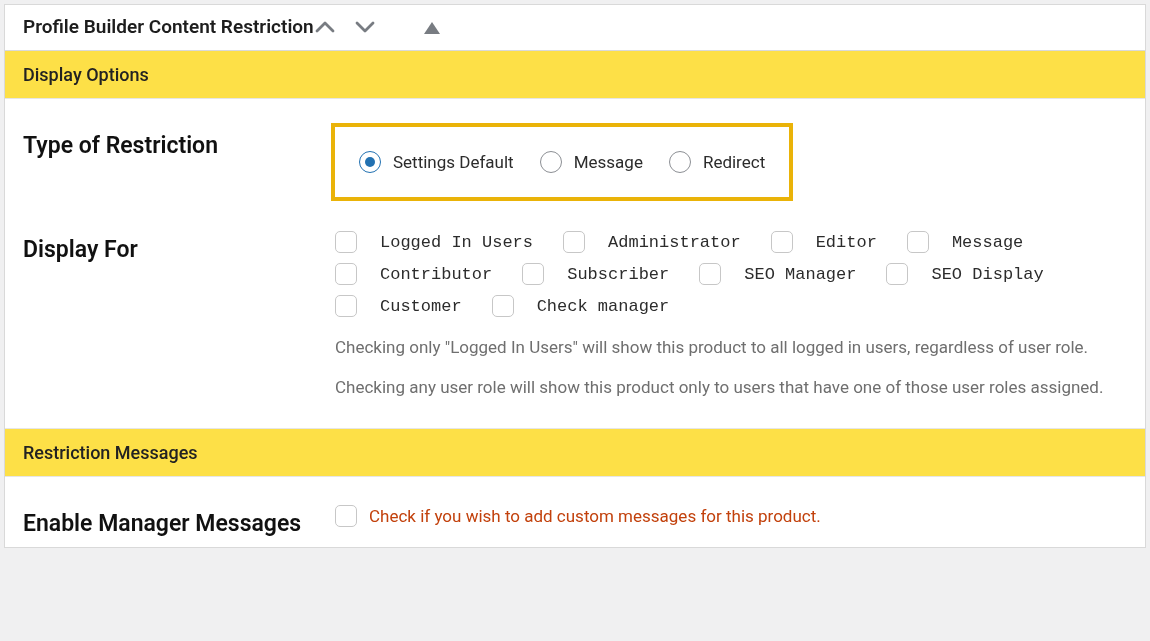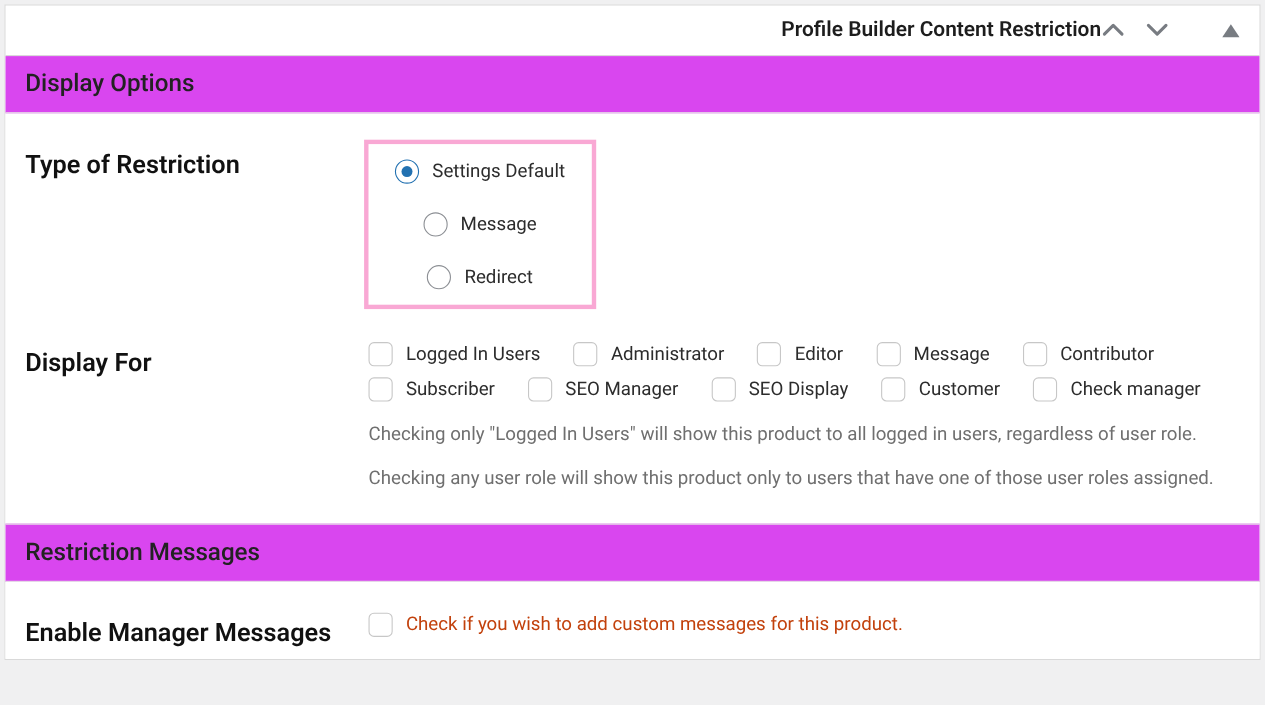--- a/index.html
+++ b/index.html
@@ -8,21 +8,21 @@
 
     .panel-frame {
       border: 1px solid #d9d9d9;
       background: #ffffff;
     }
 
     
     .panel-titlebar {
       display: flex;
       align-items: center;
-      justify-content: flex-end;
+      justify-content: flex-start;
       padding: 10px 18px 12px 18px;
       border-bottom: 1px solid #d9d9d9;
     }
     .panel-title {
       font-size: 19px;
       font-weight: 600;
       color: #1d1d1d;
     }
     .panel-controls {
       display: flex;
@@ -32,25 +32,25 @@
     }
     .panel-controls svg { display: block; }
     .panel-controls .arrow-btn { cursor: pointer; }
     .panel-controls .gap { width: 12px; }
     .panel-controls .toggle-arrow { color: #787878; }
 
     
     .panel-body { background: #ffffff; }
 
     .sub-header {
-      background: #d946ef;
+      background: #fde047;
       border-top: 1px solid #e6e6e6;
       border-bottom: 1px solid #e6e6e6;
       padding: 13px 18px;
-      font-size: 22px;
+      font-size: 18px;
       font-weight: 500;
       color: #222;
     }
     .sub-header.first { border-top: none; }
 
     .field-row {
       display: flex;
       align-items: flex-start;
       padding: 14px 18px 10px 18px;
     }
@@ -65,43 +65,42 @@
       flex: 1;
       color: #1d2327;
       font-size: 17px;
     }
 
     
     .highlight-box {
       display: inline-flex;
       align-items: center;
       gap: 26px;
-      padding: 14px 24px;
-      border: 4px solid #f9a8d4;
+      padding: 24px 24px;
+      border: 4px solid #eab308;
       margin-top: -4px;
       margin-left: -4px;
-      flex-direction: column;
     }
     .radio-item { display: flex; align-items: center; gap: 12px; cursor: pointer; }
     .radio-outer {
       width: 22px; height: 22px;
       border: 1px solid #8c8f94;
       border-radius: 50%;
       display: flex; align-items: center; justify-content: center;
       background: #fff;
     }
     .radio-outer.checked { border-color: #2271b1; }
     .radio-inner {
       width: 10px; height: 10px; border-radius: 50%; background: #2271b1;
     }
     .radio-label { color: #2c2c2c; }
 
     
     .check-rows { display: flex; flex-wrap: wrap; row-gap: 10px; column-gap: 30px; }
-    .check-item { display: flex; align-items: center; gap: 12px; cursor: pointer; }
+    .check-item { display: flex; align-items: center; gap: 23px; cursor: pointer; font-family: Liberation Mono, monospace; }
     .check-box {
       width: 22px; height: 22px;
       border: 1px solid #c7c7c7;
       border-radius: 5px;
       background: #fff;
     }
     .check-label { color: #2c2c2c; }
 
     .desc-text {
       color: #6f6f6f;

